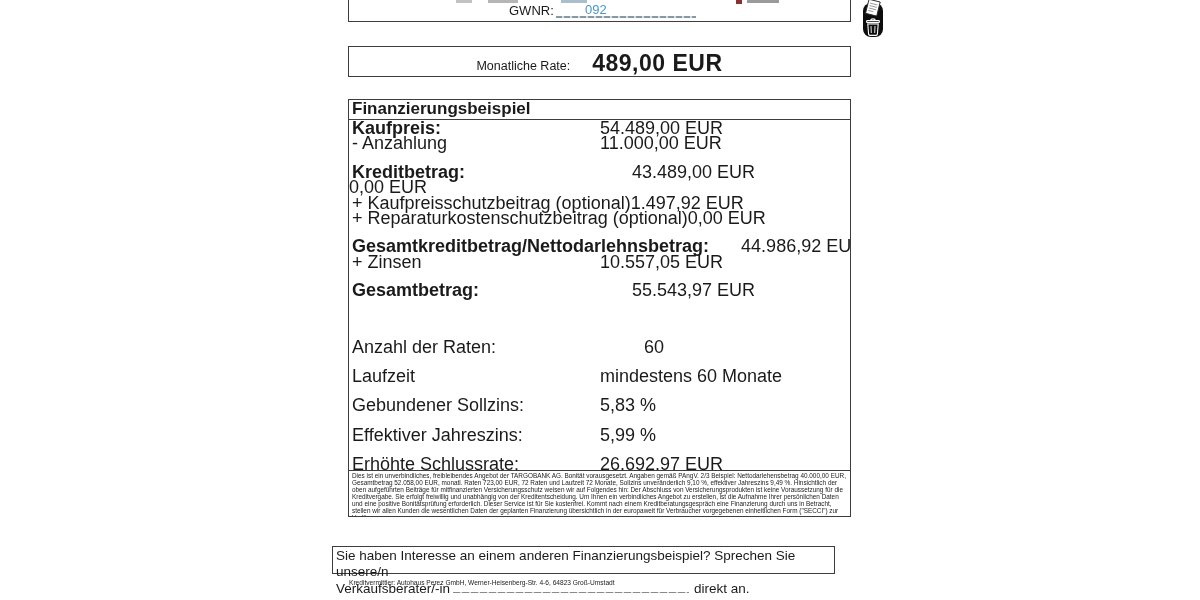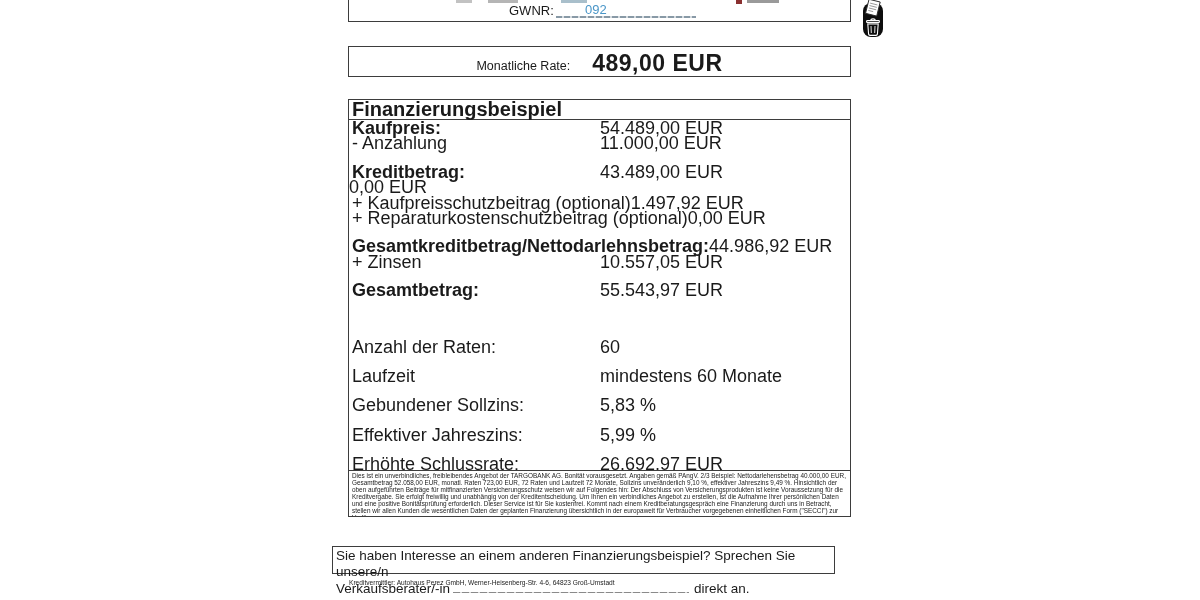--- a/index.html
+++ b/index.html
@@ -32,30 +32,30 @@
   
   .rate-box{position:absolute;left:348px;top:46px;width:503px;height:31px;
     border:1.5px solid var(--border);display:flex;align-items:flex-start;justify-content:center;
     padding-top:2px;}
   .rate-label{font-size:12.5px;align-self:center;margin-top:6px;}
   .rate-value{font-size:23px;font-weight:bold;margin-left:22px;letter-spacing:.5px;align-self:center;margin-top:1px;}
 
   
   .main-box{position:absolute;left:348px;top:99px;width:503px;height:372px;
     border:1.5px solid var(--border);background:#fff;overflow:hidden;}
-  .fin-title{font-size:20px;font-weight:bold;padding:0 3px 1px 3px;line-height:18px;
+  .fin-title{font-size:17px;font-weight:bold;padding:0 3px 1px 3px;line-height:18px;
     border-bottom:1.5px solid var(--border);}
   .rows{padding-top:1px;}
   .row{display:flex;font-size:18px;line-height:15.4px;}
   .row .lbl{flex:0 0 251px;padding-left:3px;white-space:nowrap;}
   .row .val{flex:1;white-space:nowrap;}
   .row.bold .lbl{font-weight:bold;}
-  .row.gap-s{margin-top:13px;}
+  .row.gap-s{margin-top:13px;gap:32px;}
   .row.gap-m{margin-top:14px;}
-  .row.gap-xl{margin-top:41px;}
+  .row.gap-xl{margin-top:41px;gap:44px;}
 
   
   .fineprint-box{position:absolute;left:348px;top:471px;width:503px;height:46px;
     border:1.5px solid var(--border);border-top:none;overflow:hidden;}
   .fineprint{font-size:6.4px;line-height:7.05px;padding:1px 3px;color:#222;letter-spacing:0;}
 
   
   .interest-box{position:absolute;left:332px;top:546px;width:503px;height:28px;
     border:1.5px solid var(--border);padding:1px 3px;font-size:13.5px;line-height:16px;}
   .blank-line{display:inline-block;width:236px;height:13px;margin:0 5px 0 3px;vertical-align:baseline;

